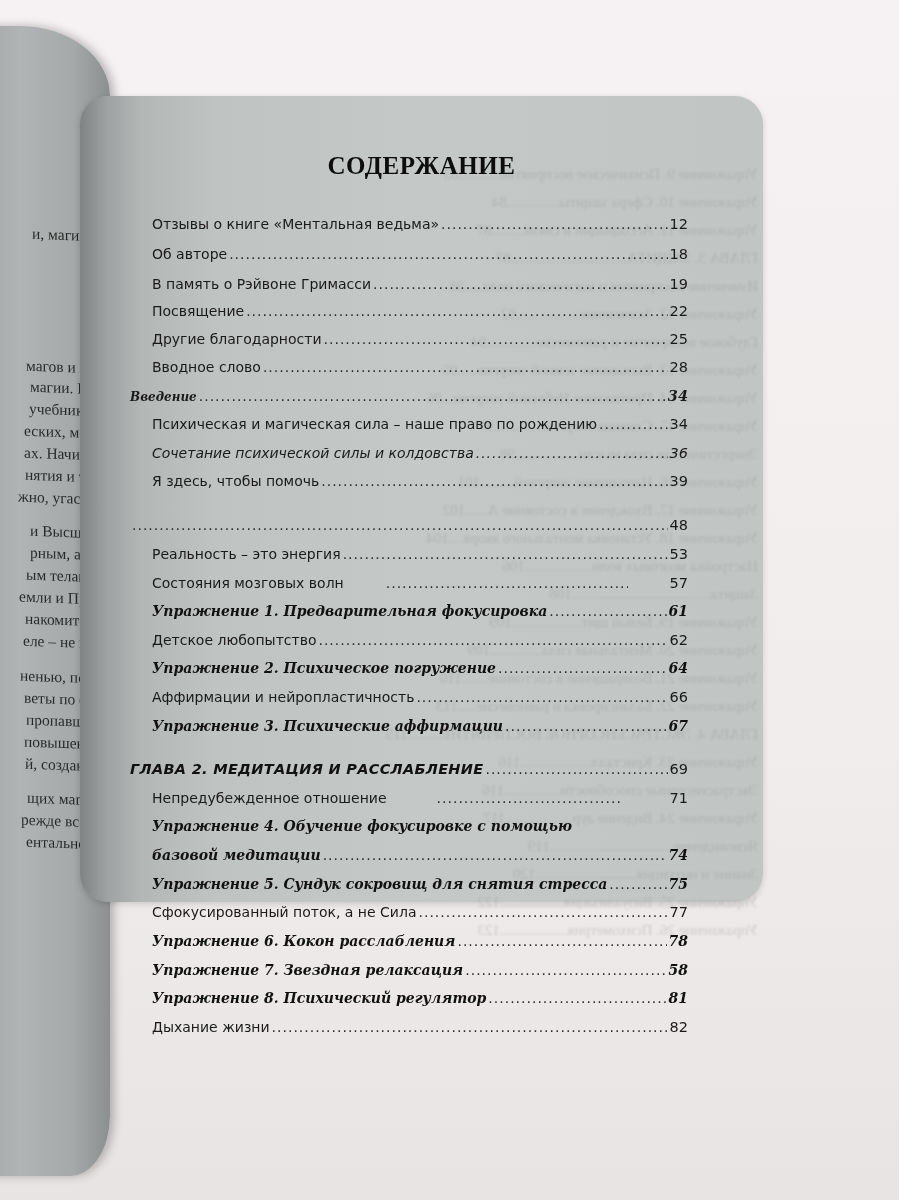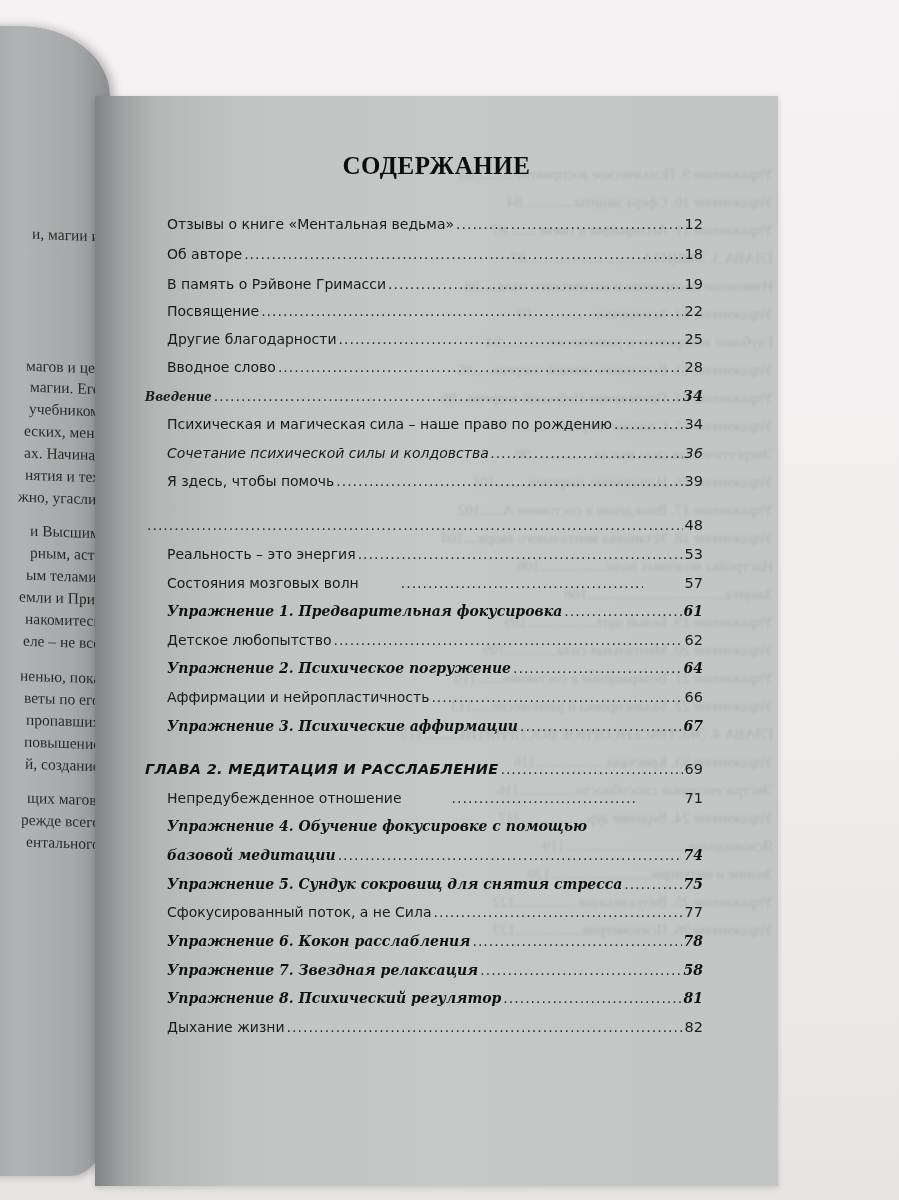--- a/index.html
+++ b/index.html
@@ -36,26 +36,27 @@
       font-size: 15.5px;
       white-space: nowrap;
       text-align: right;
       transform: skewY(2deg);
       opacity: 0.9;
     }
 
     
     .right-page {
       position: absolute;
-      left: 95px;
+      left: 80px;
       top: 96px;
       width: 683px;
-      height: 1090px;
+      height: 806px;
       background: linear-gradient(90deg, #7f8383 0%, #9ea2a2 4%, #b3b7b6 9%, #bfc3c2 20%, #c4c8c7 50%, #c1c5c4 100%);
       box-shadow: 0 2px 6px rgba(0,0,0,0.15);
+      border-radius: 28px;
     }
     .bleed {
       position: absolute;
       left: 178px;
       top: 70px;
       width: 500px;
       height: 720px;
       color: #8d9190;
       opacity: 0.35;
       font-size: 15px;

